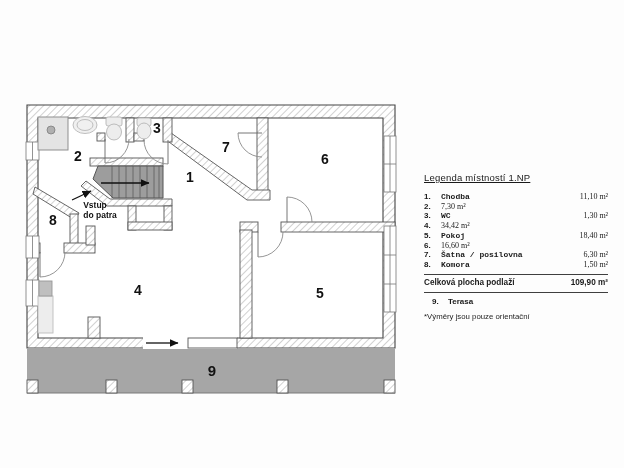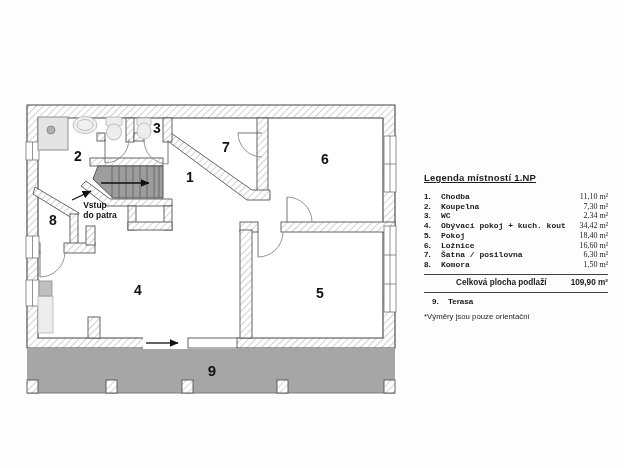--- a/index.html
+++ b/index.html
@@ -3,27 +3,27 @@
 <meta charset="utf-8">
 <style>
   html,body { margin:0; padding:0; background:#ffffff; }
   #canvas {
     position:relative; width:624px; height:468px; background:#fdfdfd;
     font-family:"Liberation Sans", sans-serif; overflow:hidden;
   }
   #plan-svg { position:absolute; left:0; top:0; }
 
   .legend { position:absolute; left:424px; top:172px; width:184px; color:#1a1a1a; }
-  .lg-title { font-weight:bold; font-size:9.5px; text-decoration:underline; margin-bottom:9px; letter-spacing:.2px; }
+  .lg-title { font-weight:normal; font-size:9.5px; text-decoration:underline; margin-bottom:9px; letter-spacing:.2px; }
   .lg-row { display:flex; font-size:8px; line-height:9.7px; font-weight:bold; }
   .lg-num { width:17px; }
   .lg-nm { flex:1; padding-right:4px;font-family:Liberation Mono, monospace; }
   .lg-ar { font-weight:normal; white-space:nowrap;font-family:Liberation Serif, serif; }
   .lg-divider { border-top:1px solid #3f3f3f; margin:4px 0 3px 0; }
-  .lg-total { display:flex; justify-content:space-between; font-weight:bold; font-size:8.2px; line-height:10px;margin-left:32px; }
+  .lg-total { display:flex; justify-content:space-between; font-weight:bold; font-size:8.2px; line-height:10px; }
   .lg-terrace { display:flex; font-size:8px; font-weight:bold; margin:4px 0 6px 0; padding-left:8px; }
   .lg-terrace .lg-num { width:16px; }
   .lg-foot { font-size:7.8px; color:#1f1f1f; }
 
   .room-label { font-family:"Liberation Sans", sans-serif; font-weight:bold; fill:#111; }
   .vstup-label { font-family:"Liberation Sans", sans-serif; font-weight:bold; fill:#111; }
 </style>
 </head>
 <body>
 
@@ -198,41 +198,38 @@
   <div class="legend">
     <div class="lg-title">Legenda místností 1.NP</div>
     <div>
         <div class="lg-row">
           <span class="lg-num">1.</span>
           <span class="lg-nm">Chodba</span>
           <span class="lg-ar">11,10 m²</span>
         </div>
         <div class="lg-row">
           <span class="lg-num">2.</span>
-          <span class="lg-nm">Koupelna</span>
           <span class="lg-ar">7,30 m²</span>
         </div>
         <div class="lg-row">
           <span class="lg-num">3.</span>
           <span class="lg-nm">WC</span>
-          <span class="lg-ar">2,34 m²</span>
+          <span class="lg-ar">1,30 m²</span>
         </div>
         <div class="lg-row">
           <span class="lg-num">4.</span>
-          <span class="lg-nm">Obývací pokoj + kuch. kout</span>
           <span class="lg-ar">34,42 m²</span>
         </div>
         <div class="lg-row">
           <span class="lg-num">5.</span>
           <span class="lg-nm">Pokoj</span>
           <span class="lg-ar">18,40 m²</span>
         </div>
         <div class="lg-row">
           <span class="lg-num">6.</span>
-          <span class="lg-nm">Ložnice</span>
           <span class="lg-ar">16,60 m²</span>
         </div>
         <div class="lg-row">
           <span class="lg-num">7.</span>
           <span class="lg-nm">Šatna / posilovna</span>
           <span class="lg-ar">6,30 m²</span>
         </div>
         <div class="lg-row">
           <span class="lg-num">8.</span>
           <span class="lg-nm">Komora</span>

